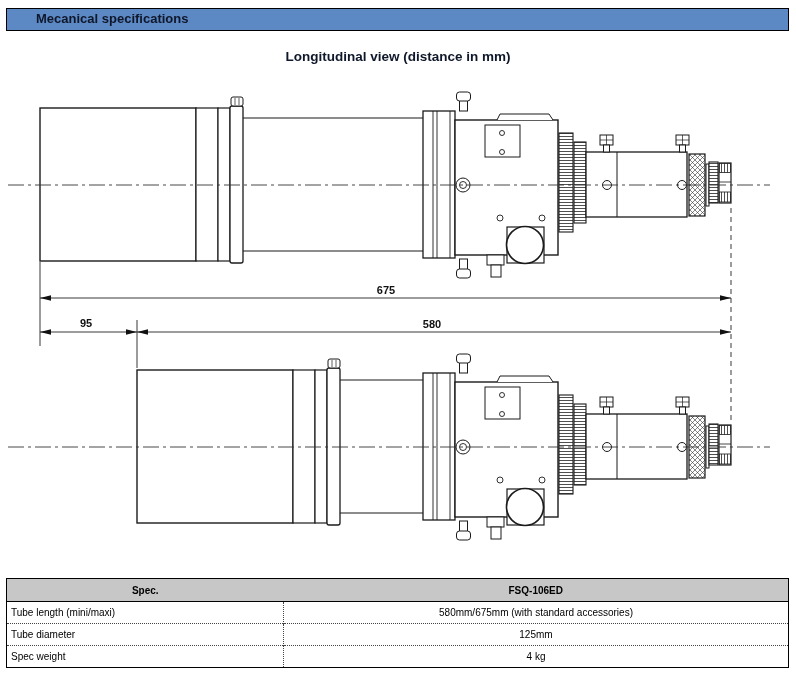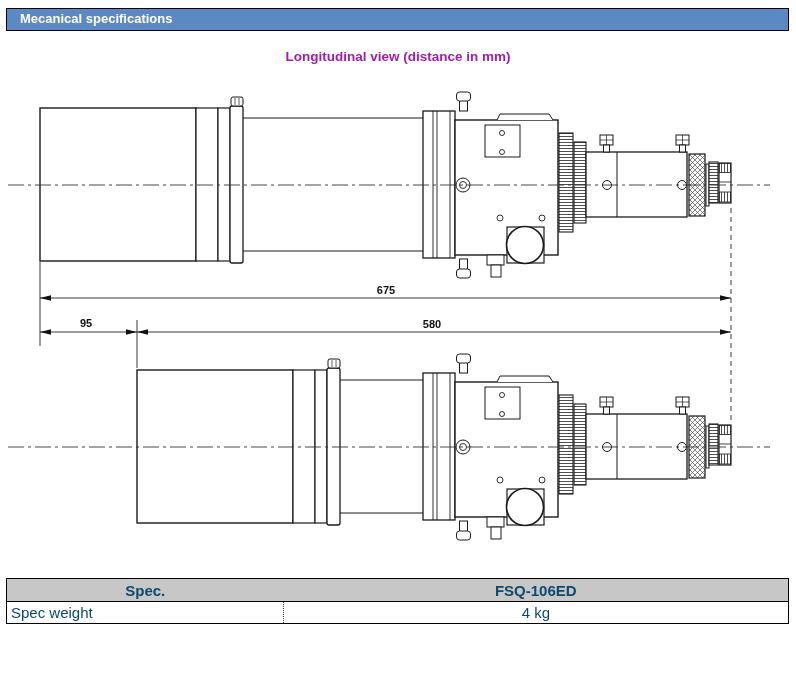--- a/index.html
+++ b/index.html
@@ -3,36 +3,36 @@
 <meta charset="utf-8">
 <style>
   html,body{margin:0;padding:0;}
   body{
     width:796px;height:674px;position:relative;background:#ffffff;
     font-family:"Liberation Sans", sans-serif;overflow:hidden;
   }
   .header-bar{
     position:absolute;left:6px;top:8px;width:783px;height:23px;
     box-sizing:border-box;border:1.5px solid #000;background:#5c88c4;
-    line-height:20px;padding-left:13px;
-    font-size:13px;font-weight:bold;color:#ffffff;
+    line-height:20px;padding-left:29px;
+    font-size:13px;font-weight:bold;color:#0f172a;
   }
   .diagram-title{
     position:absolute;left:0;top:49px;width:100%;text-align:center;
-    font-size:13.5px;font-weight:bold;color:#a21caf;
+    font-size:13.5px;font-weight:bold;color:#0f172a;
   }
   svg.diagram{position:absolute;left:0;top:0;width:796px;height:674px;}
   .dim-label{
     font-family:"Liberation Sans", sans-serif;
     font-size:11px;font-weight:600;fill:#111;
   }
   .spec-table-wrap{position:absolute;left:6px;top:578px;width:783px;}
   table.spec{
     width:100%;border-collapse:collapse;table-layout:fixed;
-    border:1.5px solid #000;font-size:15px;color:#0c4a6e;
+    border:1.5px solid #000;font-size:10px;color:#000000;
   }
   table.spec th{
     background:#c7c7c7;font-weight:bold;text-align:center;
     height:22px;border-bottom:1px solid #000;padding:0;
   }
   table.spec td{height:21px;padding:0 0 0 4px;}
   table.spec td.val{text-align:center;padding:0;}
   table.spec td.lbl{border-right:1px dotted #444;}
   table.spec tbody tr + tr td{border-top:1px dotted #444;}
   col.c1{width:277px;}
@@ -206,18 +206,26 @@
         <col>
       </colgroup>
     <thead>
       <tr>
         <th>Spec.</th>
         <th>FSQ-106ED</th>
       </tr>
     </thead>
     <tbody>
       <tr>
+        <td class="lbl">Tube length (mini/maxi)</td>
+        <td class="val">580mm/675mm (with standard accessories)</td>
+      </tr>
+      <tr>
+        <td class="lbl">Tube diameter</td>
+        <td class="val">125mm</td>
+      </tr>
+      <tr>
         <td class="lbl">Spec weight</td>
         <td class="val">4 kg</td>
       </tr>
     </tbody>
   </table>
 </div>
 
 </body></html>

